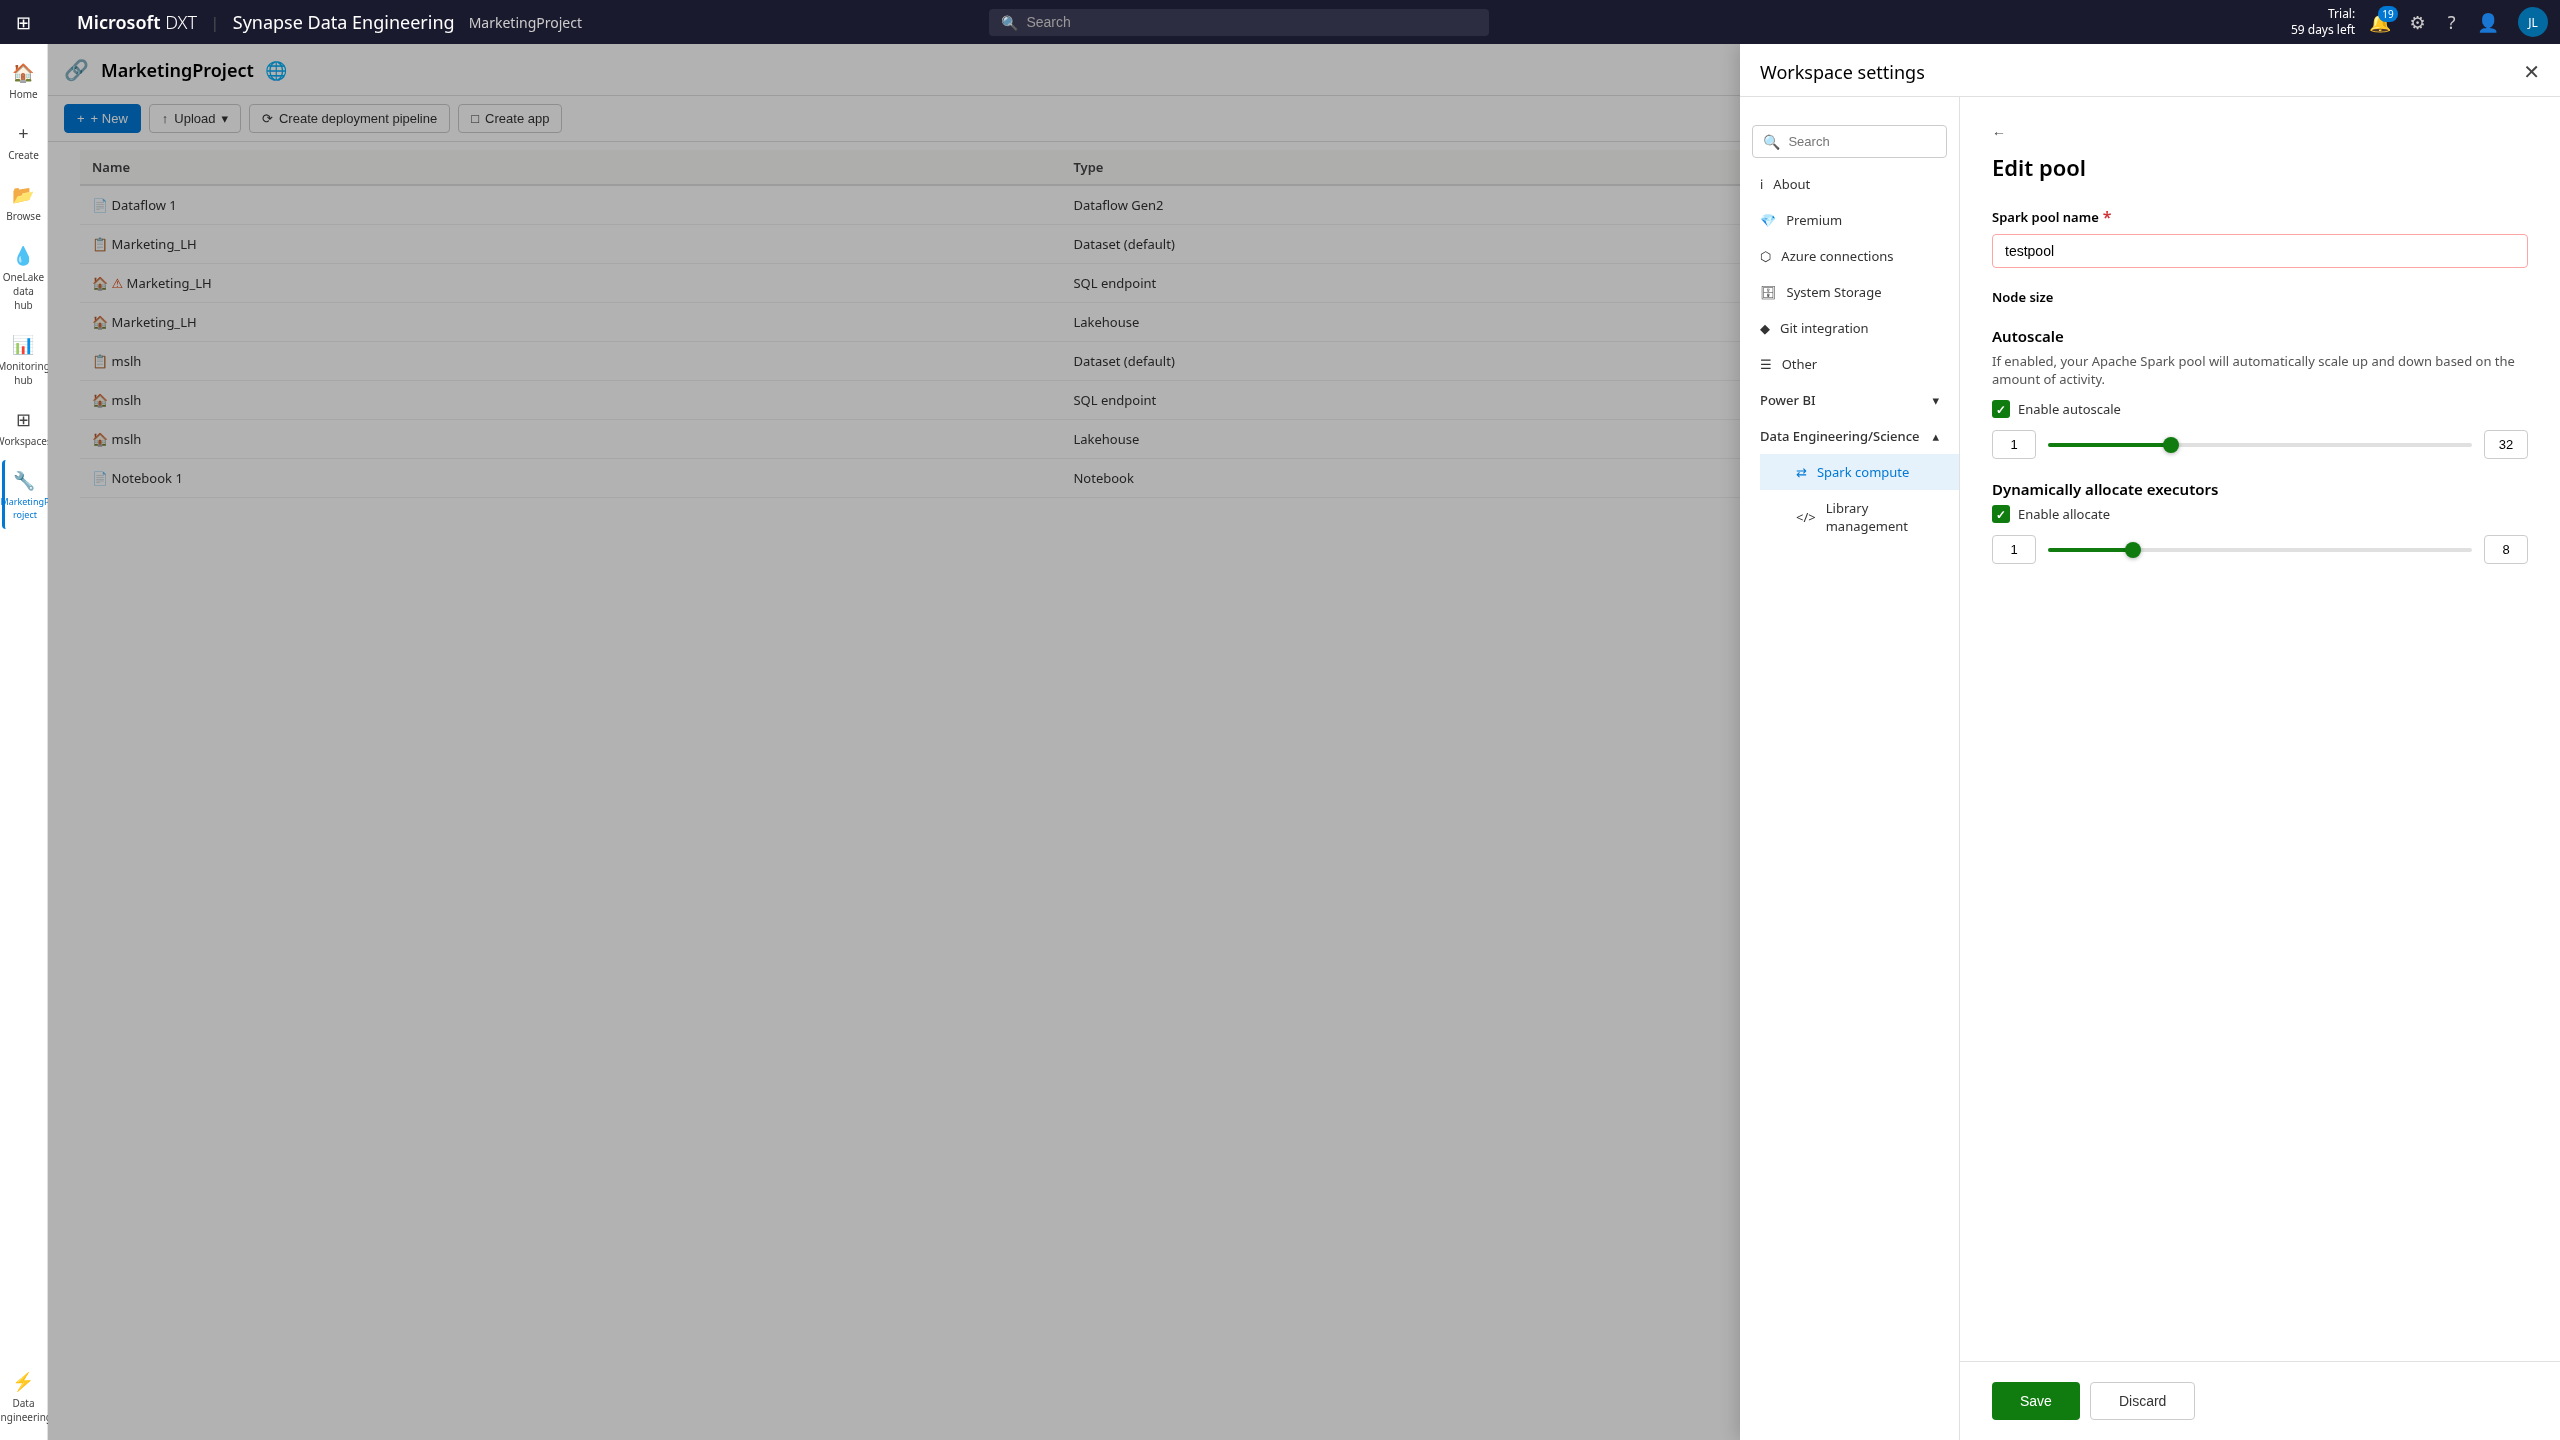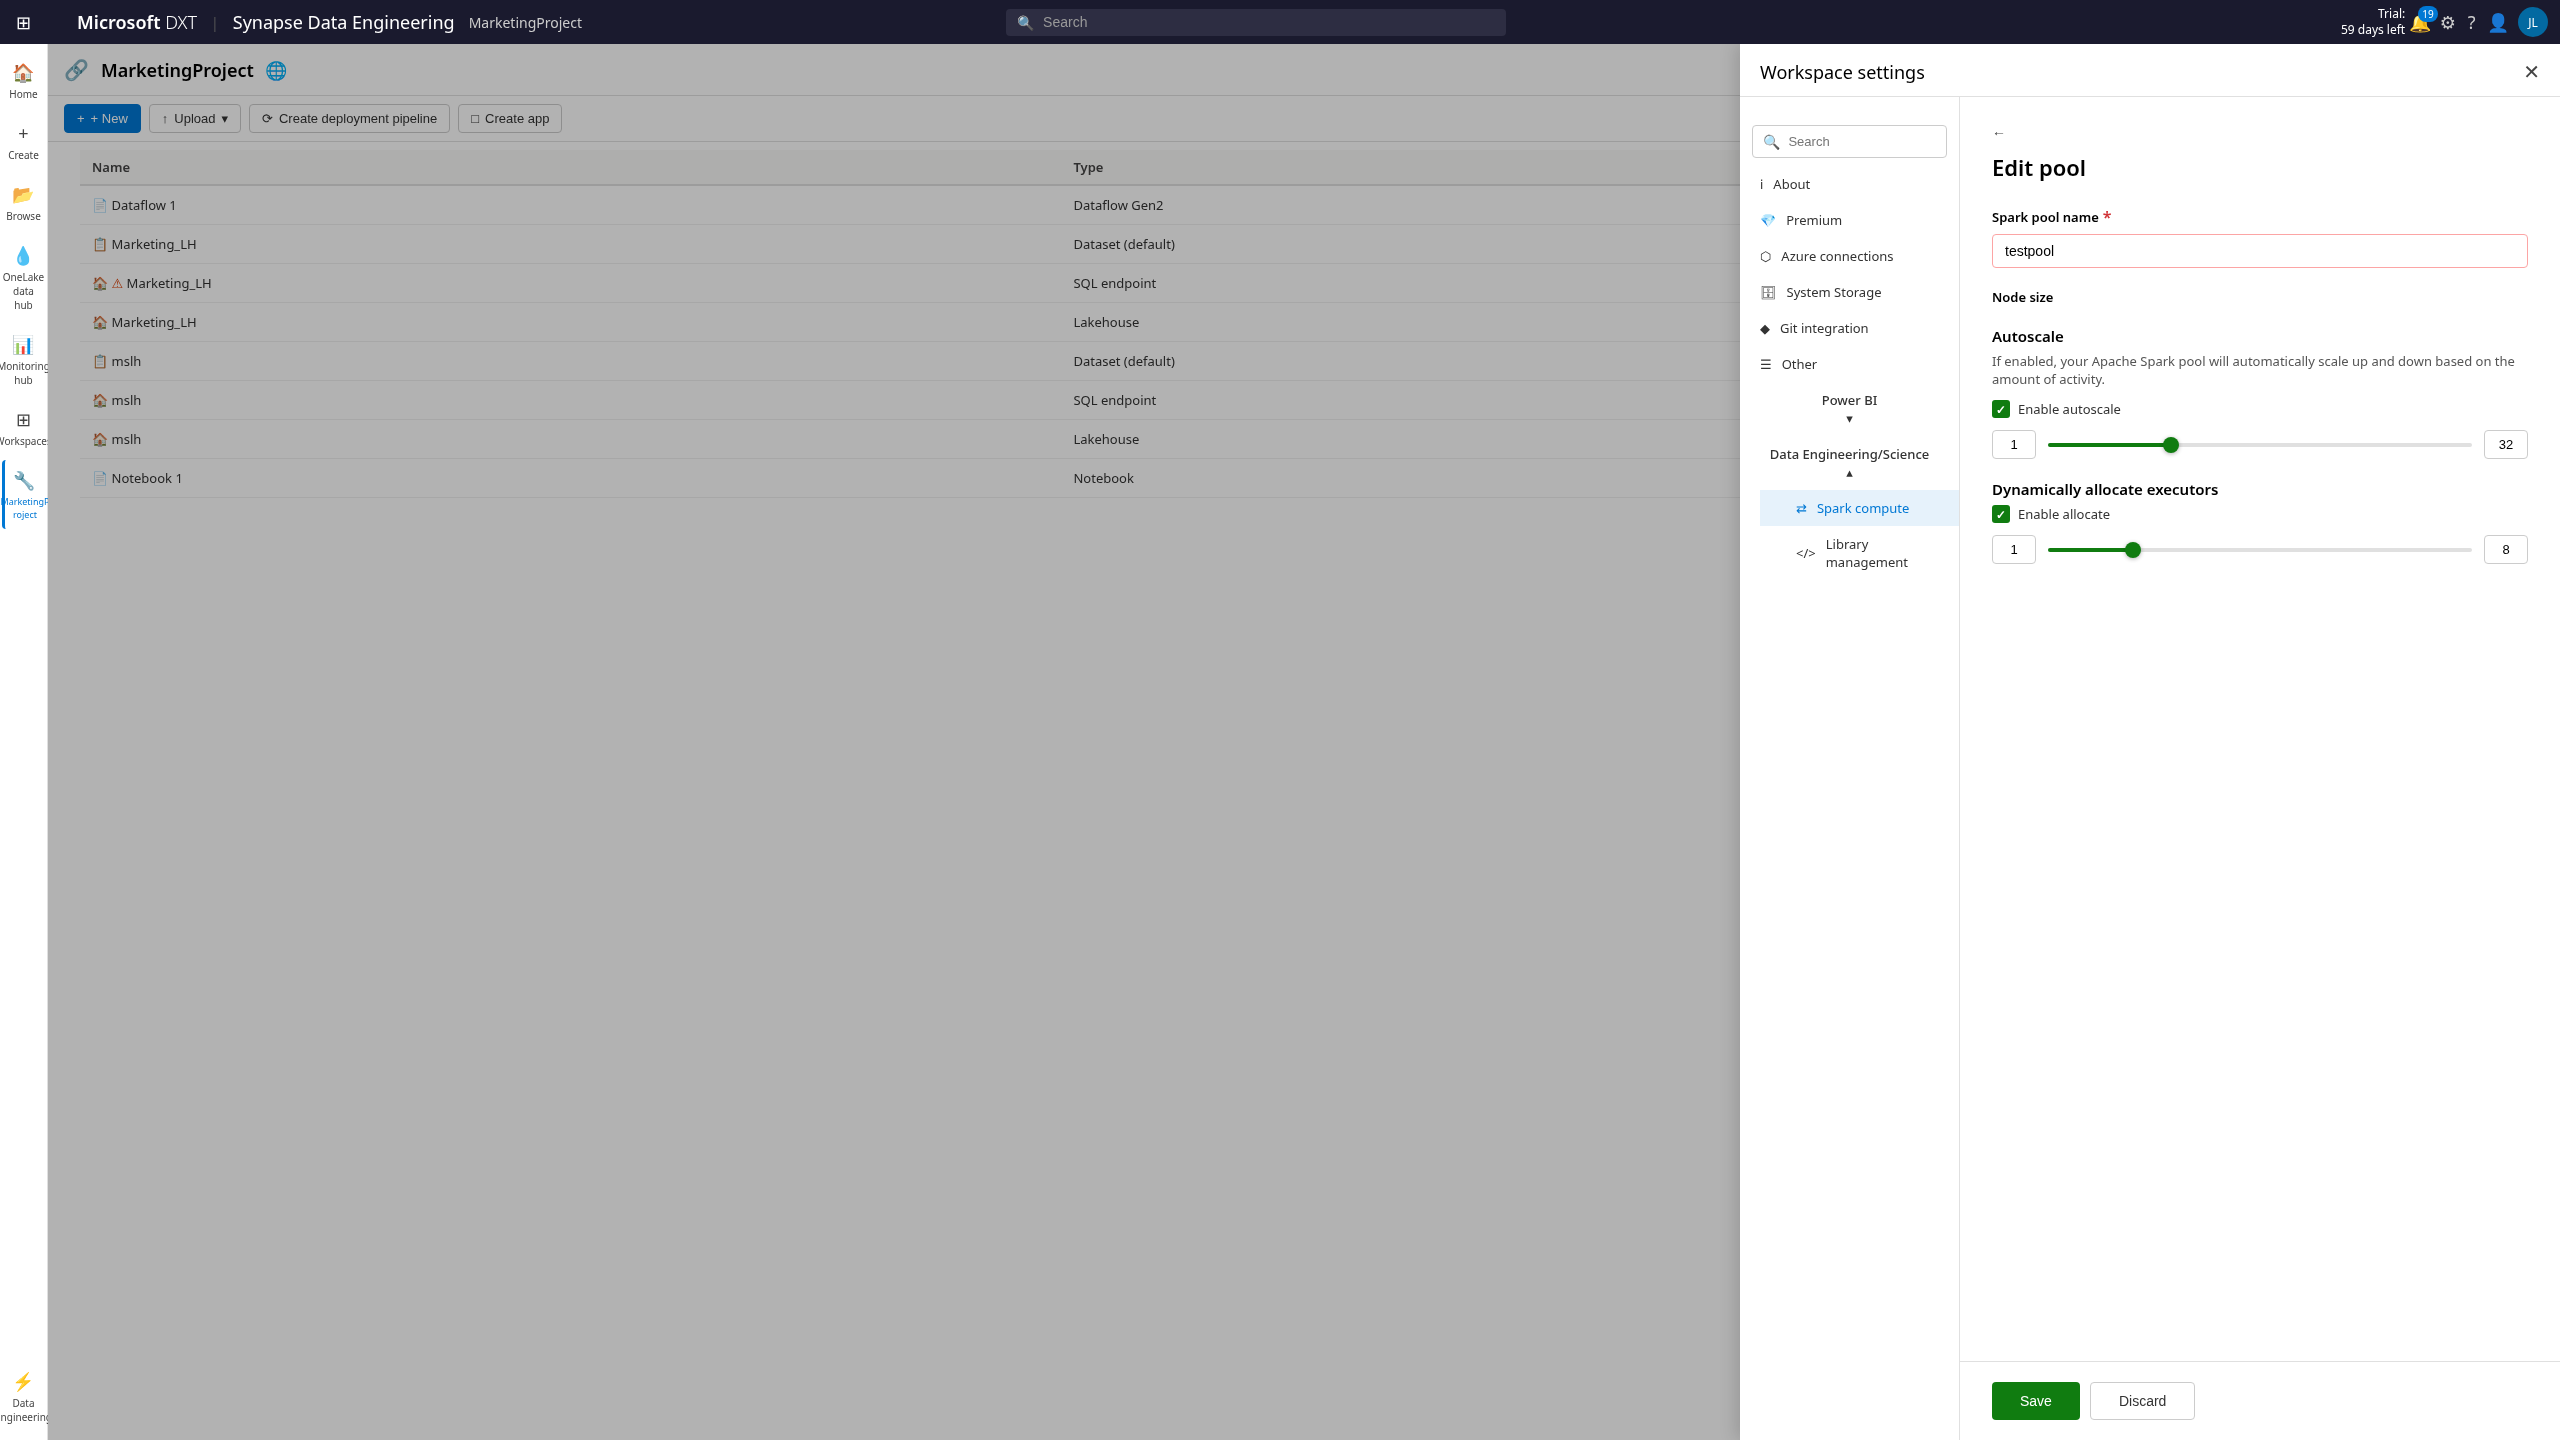--- a/index.html
+++ b/index.html
@@ -20,21 +20,21 @@
     .topbar-search {
       flex: 1; max-width: 500px; margin: 0 auto;
       display: flex; align-items: center; background: #2d2d42; border-radius: 4px;
       padding: 4px 12px; gap: 8px;
     }
     .topbar-search input {
       background: transparent; border: none; outline: none; color: #fff;
       font-size: 14px; width: 100%;
     }
     .topbar-search input::placeholder { color: #999; }
-    .topbar-right { display: flex; align-items: center; gap: 4px; margin-left: auto; }
+    .topbar-right { display: flex; align-items: center; gap: 14px; margin-left: auto; }
     .topbar-trial { color: #fff; font-size: 12px; text-align: right; line-height: 1.3; }
     .notif-btn { position: relative; color: #fff; font-size: 18px; cursor: pointer; }
     .notif-badge {
       position: absolute; top: -4px; right: -6px;
       background: #0078d4; color: #fff; font-size: 10px;
       border-radius: 10px; padding: 1px 4px; min-width: 16px; text-align: center;
     }
     .topbar-icon-btn { color: #ccc; font-size: 18px; cursor: pointer; padding: 4px; }
     .avatar { width: 30px; height: 30px; border-radius: 50%; background: #0369a1; display: flex; align-items: center; justify-content: center; color: #fff; font-size: 12px; cursor: pointer; }
 
@@ -106,21 +106,21 @@
       border: 1px solid #ccc; border-radius: 4px; padding: 6px 10px;
       background: #fff;
     }
     .ws-search-input input { border: none; outline: none; width: 100%; font-size: 13px; }
     .ws-nav-item {
       display: flex; align-items: center; gap: 10px;
       padding: 9px 20px; cursor: pointer; font-size: 13px; color: #333;
     }
     .ws-nav-section {
       display: flex; align-items: center; justify-content: space-between;
-      padding: 9px 20px; cursor: pointer; font-size: 13px; font-weight: 500; color: #333; flex-direction: column;
+      padding: 9px 20px; cursor: pointer; font-size: 13px; font-weight: 500; color: #333;
     }
     .ws-nav-sub {
       padding-left: 20px;
     }
     .ws-nav-sub .ws-nav-item {
       padding-left: 36px;
     }
     .ws-nav-item.active { background: #e6f2fb; color: #0078d4; }
 
     

